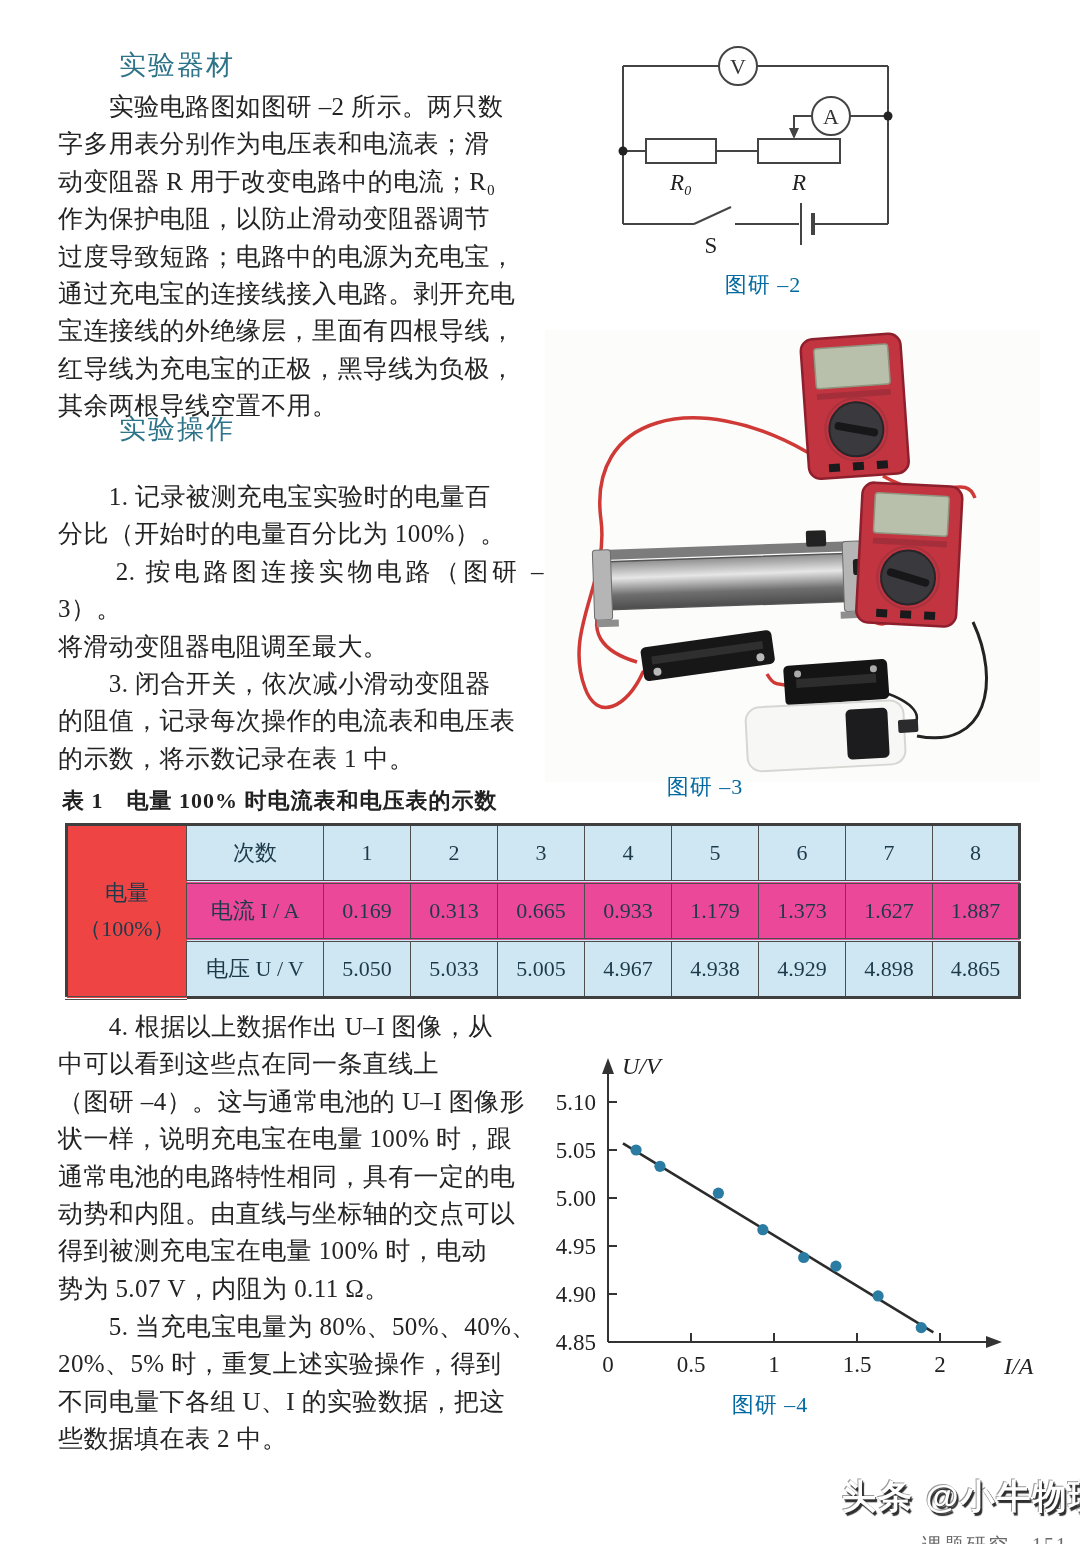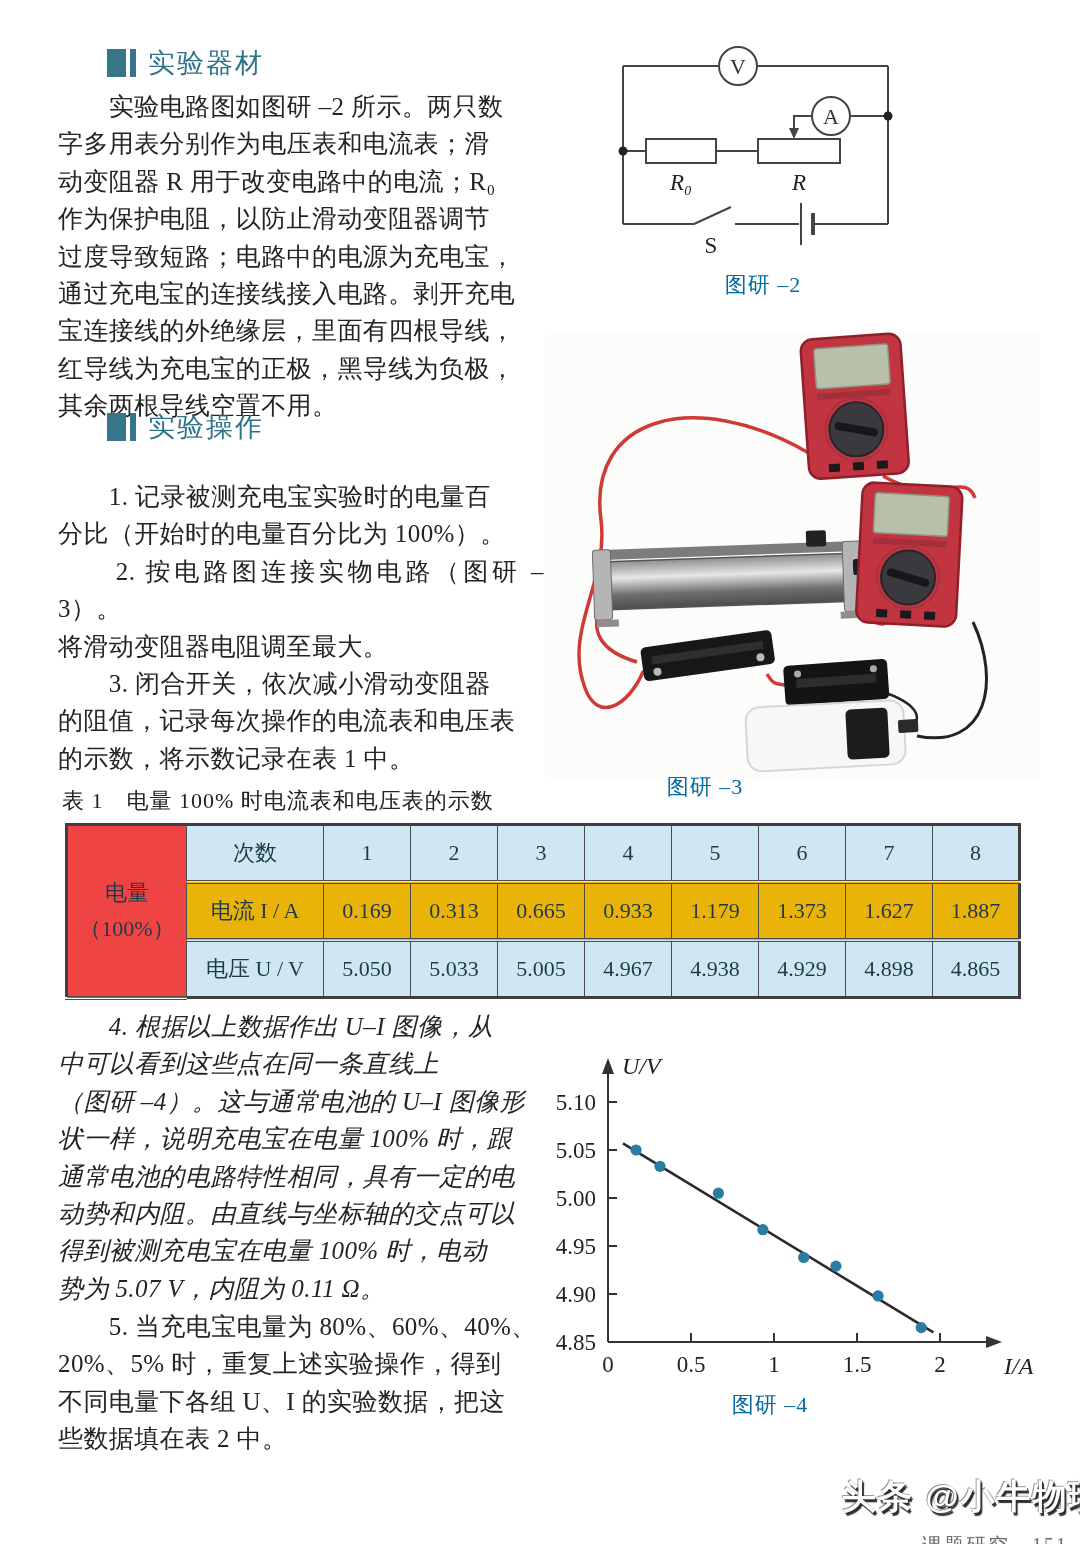--- a/index.html
+++ b/index.html
@@ -3,40 +3,40 @@
 <meta charset="utf-8">
 <style>
   html,body{margin:0;padding:0;background:#e8e8e8;}
   .page{
     position:relative;width:1080px;height:1544px;margin:0 auto;
     background:#ffffff;overflow:hidden;
     font-family:"Liberation Serif","DejaVu Serif",serif;color:#1f1f1f;
   }
   .abs{position:absolute;}
   
-  .sec-head{display:flex;align-items:center;height:32px;}
+  .sec-head{display:flex;align-items:center;height:32px;flex-direction:column;}
   .sec-head .blk{width:19px;height:28px;background:#35768b;}
   .sec-head .bar{width:6px;height:28px;background:#35768b;margin-left:4px;}
   .sec-head .txt{margin-left:12px;font-size:27px;color:#2e7489;letter-spacing:2px;}
   
   .para{
     width:486px;font-size:25px;line-height:37.4px;
     white-space:pre-line;text-align:justify;letter-spacing:0.4px;color:#242424;
   }
   .fig-caption{font-size:22px;color:#0369a1;text-align:center;letter-spacing:1px;}
   
   .tbl-title{font-size:22px;color:#222;letter-spacing:1px;}
   table.data{border-collapse:collapse;table-layout:fixed;background:#fff;}
   table.data td{
     border:1.6px solid #4d4d4d;text-align:center;vertical-align:middle;
     font-size:22px;color:#1d3a4a;padding:4px;
   }
   table.data{border:3px solid #3f3f3f;}
   td.c-blue{background:#cfe7f3;}
-  td.c-light{background:#eab308;}
+  td.c-light{background:#ec4899;}
   td.left-span{background:#ef4444;white-space:pre-line;line-height:36px;}
   tr.sep td{border-bottom:4px double #4d4d4d;}
   td.h44{height:46px;}
   td.h46{height:46px;}
   
   .watermark{
     font-family:"Liberation Sans","DejaVu Sans",sans-serif;font-weight:700;
     font-size:34px;color:#ffffff;letter-spacing:2px;
     text-shadow:2px 3px 1px #2e2e2e,-1px -1px 0 #9a9a9a,1px 1px 0 #555;
     white-space:nowrap;
@@ -179,21 +179,21 @@
         <rect x="100" y="7" width="42" height="50" rx="5" fill="#1c1c1e"></rect>
         <rect x="152" y="20" width="20" height="13" rx="2" fill="#2b2b2d"></rect>
       </g>
 
       <use href="#meter" transform="translate(255,10) rotate(-4)"></use>
       <use href="#meter" transform="translate(318,152) rotate(3)"></use>
     </svg>
     <div class="abs fig-caption" style="left:95px;top:398px;width:130px;margin-top:44px;">图研 –3</div>
   </div>
 
-  <div class="abs tbl-title" style="left:62px;top:786px;">表 1　电量 100% 时电流表和电压表的示数</div>
+  <div class="abs tbl-title" style="left:62px;top:786px;font-weight:bold;">表 1　电量 100% 时电流表和电压表的示数</div>
   <table class="data abs" style="left:65px;top:823px;width:953px;">
     <colgroup>
       <col style="width:120px">
         <col style="width:137px">
       <col span="8" style="width:87px">
     </colgroup>
     <tbody>
         <tr class="sep">
       <td class="left-span" rowspan="3">电量
 （100%）</td>
@@ -225,29 +225,29 @@
       <td class="c-blue">5.005</td>
       <td class="c-blue">4.967</td>
       <td class="c-blue">4.938</td>
       <td class="c-blue">4.929</td>
       <td class="c-blue">4.898</td>
       <td class="c-blue">4.865</td>
     </tr>
   </tbody>
     </table>
 
-  <div class="abs para" style="left:58px;top:1008px;font-style:italic;">　　4. 根据以上数据作出 U–I 图像，从
+  <div class="abs para" style="left:58px;top:1008px;">　　4. 根据以上数据作出 U–I 图像，从
 中可以看到这些点在同一条直线上
 （图研 –4）。这与通常电池的 U–I 图像形
 状一样，说明充电宝在电量 100% 时，跟
 通常电池的电路特性相同，具有一定的电
 动势和内阻。由直线与坐标轴的交点可以
 得到被测充电宝在电量 100% 时，电动
 势为 5.07 V，内阻为 0.11 Ω。</div>
-  <div class="abs para" style="left:58px;top:1308px;">　　5. 当充电宝电量为 80%、60%、40%、
+  <div class="abs para" style="left:58px;top:1308px;">　　5. 当充电宝电量为 80%、50%、40%、
 20%、5% 时，重复上述实验操作，得到
 不同电量下各组 U、I 的实验数据，把这
 些数据填在表 2 中。</div>
 
   <div class="abs" style="left:540px;top:1012px;">
     <svg id="ui-chart" width="500" height="372" viewBox="0 0 500 372">
         <line x1="68" y1="330" x2="450" y2="330" stroke="#333" stroke-width="2"></line>
         <polygon points="462,330 446,324 446,336" fill="#333"></polygon>
         <line x1="68" y1="330" x2="68" y2="58" stroke="#333" stroke-width="2"></line>
         <polygon points="68,46 62,62 74,62" fill="#333"></polygon>

